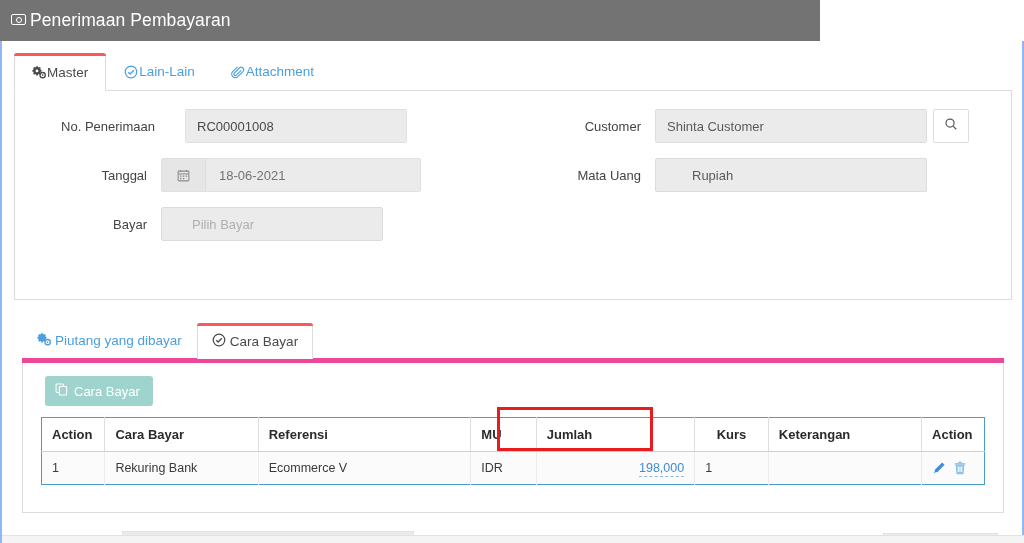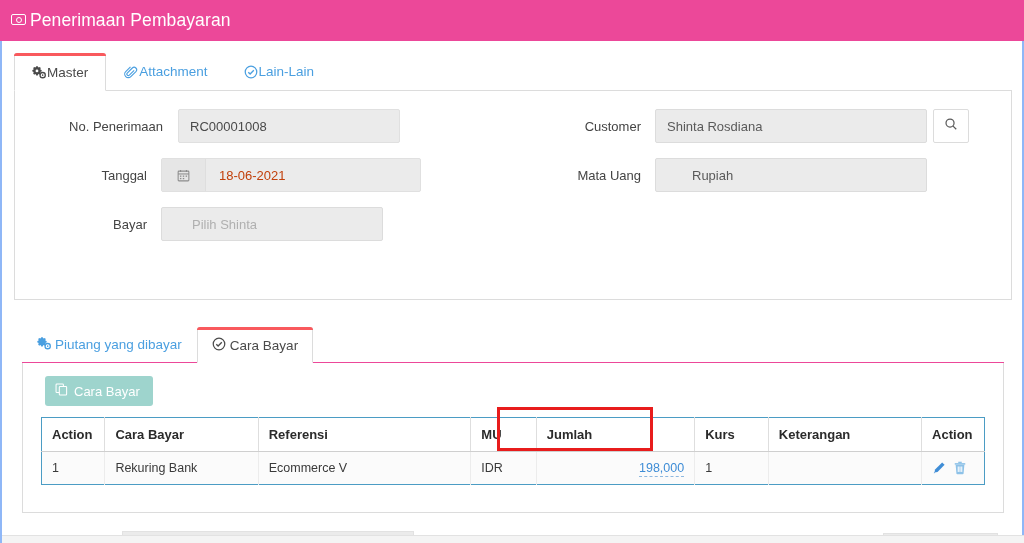--- a/index.html
+++ b/index.html
@@ -13,22 +13,22 @@
 
   #page {
     position: relative;
     width: 1024px; height: 543px;
     background: #ffffff;
   }
 
   
   .titlebar {
     position: absolute; left: 0; top: 0;
-    width: 1024px; height: 41px;
-    background: #ec4899;
+    width: 820px; height: 41px;
+    background: #737373;
     display: flex; align-items: center;
   }
   .titlebar-title {
     color: #ffffff;
     font-size: 17.5px;
     letter-spacing: .1px;
     margin-left: 30px;
     white-space: nowrap;
   }
   .money-icon {
@@ -163,38 +163,38 @@
     width: 44px;
     display: flex; align-items: center; justify-content: center;
     border-right: 1px solid #dedede;
     background: #e6e6e6;
     cursor: pointer;
   }
   .date-val {
     display: flex; align-items: center;
     padding-left: 13px;
     font-size: 13px;
-    color: #c2410c;
+    color: #737373;
     cursor: text;
     flex: 1;
   }
   .searchbtn {
     width: 36px; height: 34px;
     border: 1px solid #dcdcdc;
     background: #ffffff;
     display: flex; align-items: center; justify-content: center;
     border-radius: 2px;
     cursor: pointer;
   }
 
   
   .tabstrip2 {
     position: absolute; left: 20px; top: 281px;
     width: 982px; height: 42px;
-    border-bottom: 2px solid #ec4899;
+    border-bottom: 6px solid #ec4899;
     display: flex; align-items: flex-end;
   }
   .tab2 {
     position: relative;
     height: 36px;
     padding: 0 14px;
     display: flex; align-items: center; gap: 4px;
     font-size: 13.5px;
     color: #4a9fe0;
     cursor: pointer;
@@ -327,42 +327,42 @@
             <circle cx="12.2" cy="11.6" r="3" fill="none" stroke="#4a4a4a" stroke-width="1.5"></circle>
             <circle cx="12.2" cy="11.6" r=".9" fill="#4a4a4a"></circle>
           </svg>
         </span>
         <span>Master</span>
       </div>
 
       <div class="tab">
         <span class="ic">
           <svg width="14" height="14" viewBox="0 0 16 16">
-            <path d="M11.6 5.1L6.1 10.6a1.7 1.7 0 0 1-2.4-2.4L9.5 2.4a2.9 2.9 0 0 1 4.1 4.1l-5.8 5.8a4.1 4.1 0 0 1-5.8-5.8l5.4-5.4" fill="none" stroke="#4a9fe0" stroke-width="1.3" transform="translate(0,1)"></path>
-          </svg>
-        </span>
-        <span>Attachment</span>
+            <circle cx="8" cy="8" r="6.6" fill="none" stroke="#4a9fe0" stroke-width="1.4"></circle>
+            <path d="M4.9 8.2l2.1 2.1 4.2-4.3" fill="none" stroke="#4a9fe0" stroke-width="1.5"></path>
+          </svg>
+        </span>
+        <span>Lain-Lain</span>
       </div>
 
       <div class="tab">
         <span class="ic">
           <svg width="14" height="14" viewBox="0 0 16 16">
-            <circle cx="8" cy="8" r="6.6" fill="none" stroke="#4a9fe0" stroke-width="1.4"></circle>
-            <path d="M4.9 8.2l2.1 2.1 4.2-4.3" fill="none" stroke="#4a9fe0" stroke-width="1.5"></path>
-          </svg>
-        </span>
-        <span>Lain-Lain</span>
+            <path d="M11.6 5.1L6.1 10.6a1.7 1.7 0 0 1-2.4-2.4L9.5 2.4a2.9 2.9 0 0 1 4.1 4.1l-5.8 5.8a4.1 4.1 0 0 1-5.8-5.8l5.4-5.4" fill="none" stroke="#4a9fe0" stroke-width="1.3" transform="translate(0,1)"></path>
+          </svg>
+        </span>
+        <span>Attachment</span>
       </div>
     </div>
 
     <div class="formbox">
 
-      <div class="field-row" style="left:16px; top:18px;">
+      <div class="field-row" style="left:8px; top:18px;">
         <span class="flabel" style="width:132px;">No. Penerimaan</span>
-        <span class="inp" style="width:222px; margin-left:15px;">RC00001008</span>
+        <span class="inp" style="width:222px; margin-left:30px;">RC00001008</span>
       </div>
 
       <div class="field-row" style="left:0px; top:67px;">
         <span class="flabel" style="width:132px;">Tanggal</span>
         <span class="datebox" style="width:260px; margin-left:14px;">
           <span class="date-ic">
             <svg width="13" height="13" viewBox="0 0 16 16">
               <rect x="1.4" y="2.6" width="13.2" height="12" rx="1" fill="none" stroke="#8c8c8c" stroke-width="1.3"></rect>
               <path d="M1.4 6.1h13.2" stroke="#8c8c8c" stroke-width="1.3"></path>
               <path d="M4.4 1.2v2.6M11.6 1.2v2.6" stroke="#8c8c8c" stroke-width="1.3"></path>
@@ -372,26 +372,26 @@
               <rect x="3.6" y="11" width="1.8" height="1.6" fill="#8c8c8c"></rect>
               <rect x="7.1" y="11" width="1.8" height="1.6" fill="#8c8c8c"></rect>
             </svg>
           </span>
           <span class="date-val">18-06-2021</span>
         </span>
       </div>
 
       <div class="field-row" style="left:0px; top:116px;">
         <span class="flabel" style="width:132px;">Bayar</span>
-        <span class="sel placeholder" style="width:222px; margin-left:14px; padding-left:30px;">Pilih Shinta</span>
+        <span class="sel placeholder" style="width:222px; margin-left:14px; padding-left:30px;">Pilih Bayar</span>
       </div>
 
       <div class="field-row" style="left:498px; top:18px;">
         <span class="flabel" style="width:128px;">Customer</span>
-        <span class="sel" style="width:272px; margin-left:14px;">Shinta Rosdiana</span>
+        <span class="sel" style="width:272px; margin-left:14px;">Shinta Customer</span>
         <span class="searchbtn" style="margin-left:6px;">
           <span>
             <svg width="14" height="14" viewBox="0 0 16 16">
               <circle cx="6.9" cy="6.9" r="4.6" fill="none" stroke="#5a5a5a" stroke-width="1.4"></circle>
               <path d="M10.4 10.4l3.6 3.6" stroke="#5a5a5a" stroke-width="1.4"></path>
             </svg>
           </span>
         </span>
       </div>
 
@@ -437,21 +437,21 @@
       </div>
 
       <table class="grid">
         <thead>
           <tr>
             <th style="width:62px;">Action</th>
             <th style="width:150px;">Cara Bayar</th>
             <th style="width:208px;">Referensi</th>
             <th style="width:64px;">MU</th>
             <th style="width:155px;">Jumlah</th>
-            <th style="width:72px;">Kurs</th>
+            <th style="width:72px;text-align:center;">Kurs</th>
             <th style="width:150px;">Keterangan</th>
             <th style="width:59px;">Action</th>
           </tr>
         </thead>
         <tbody>
           <tr>
             <td>1</td>
             <td>Rekuring Bank</td>
             <td>Ecommerce V</td>
             <td>IDR</td>

